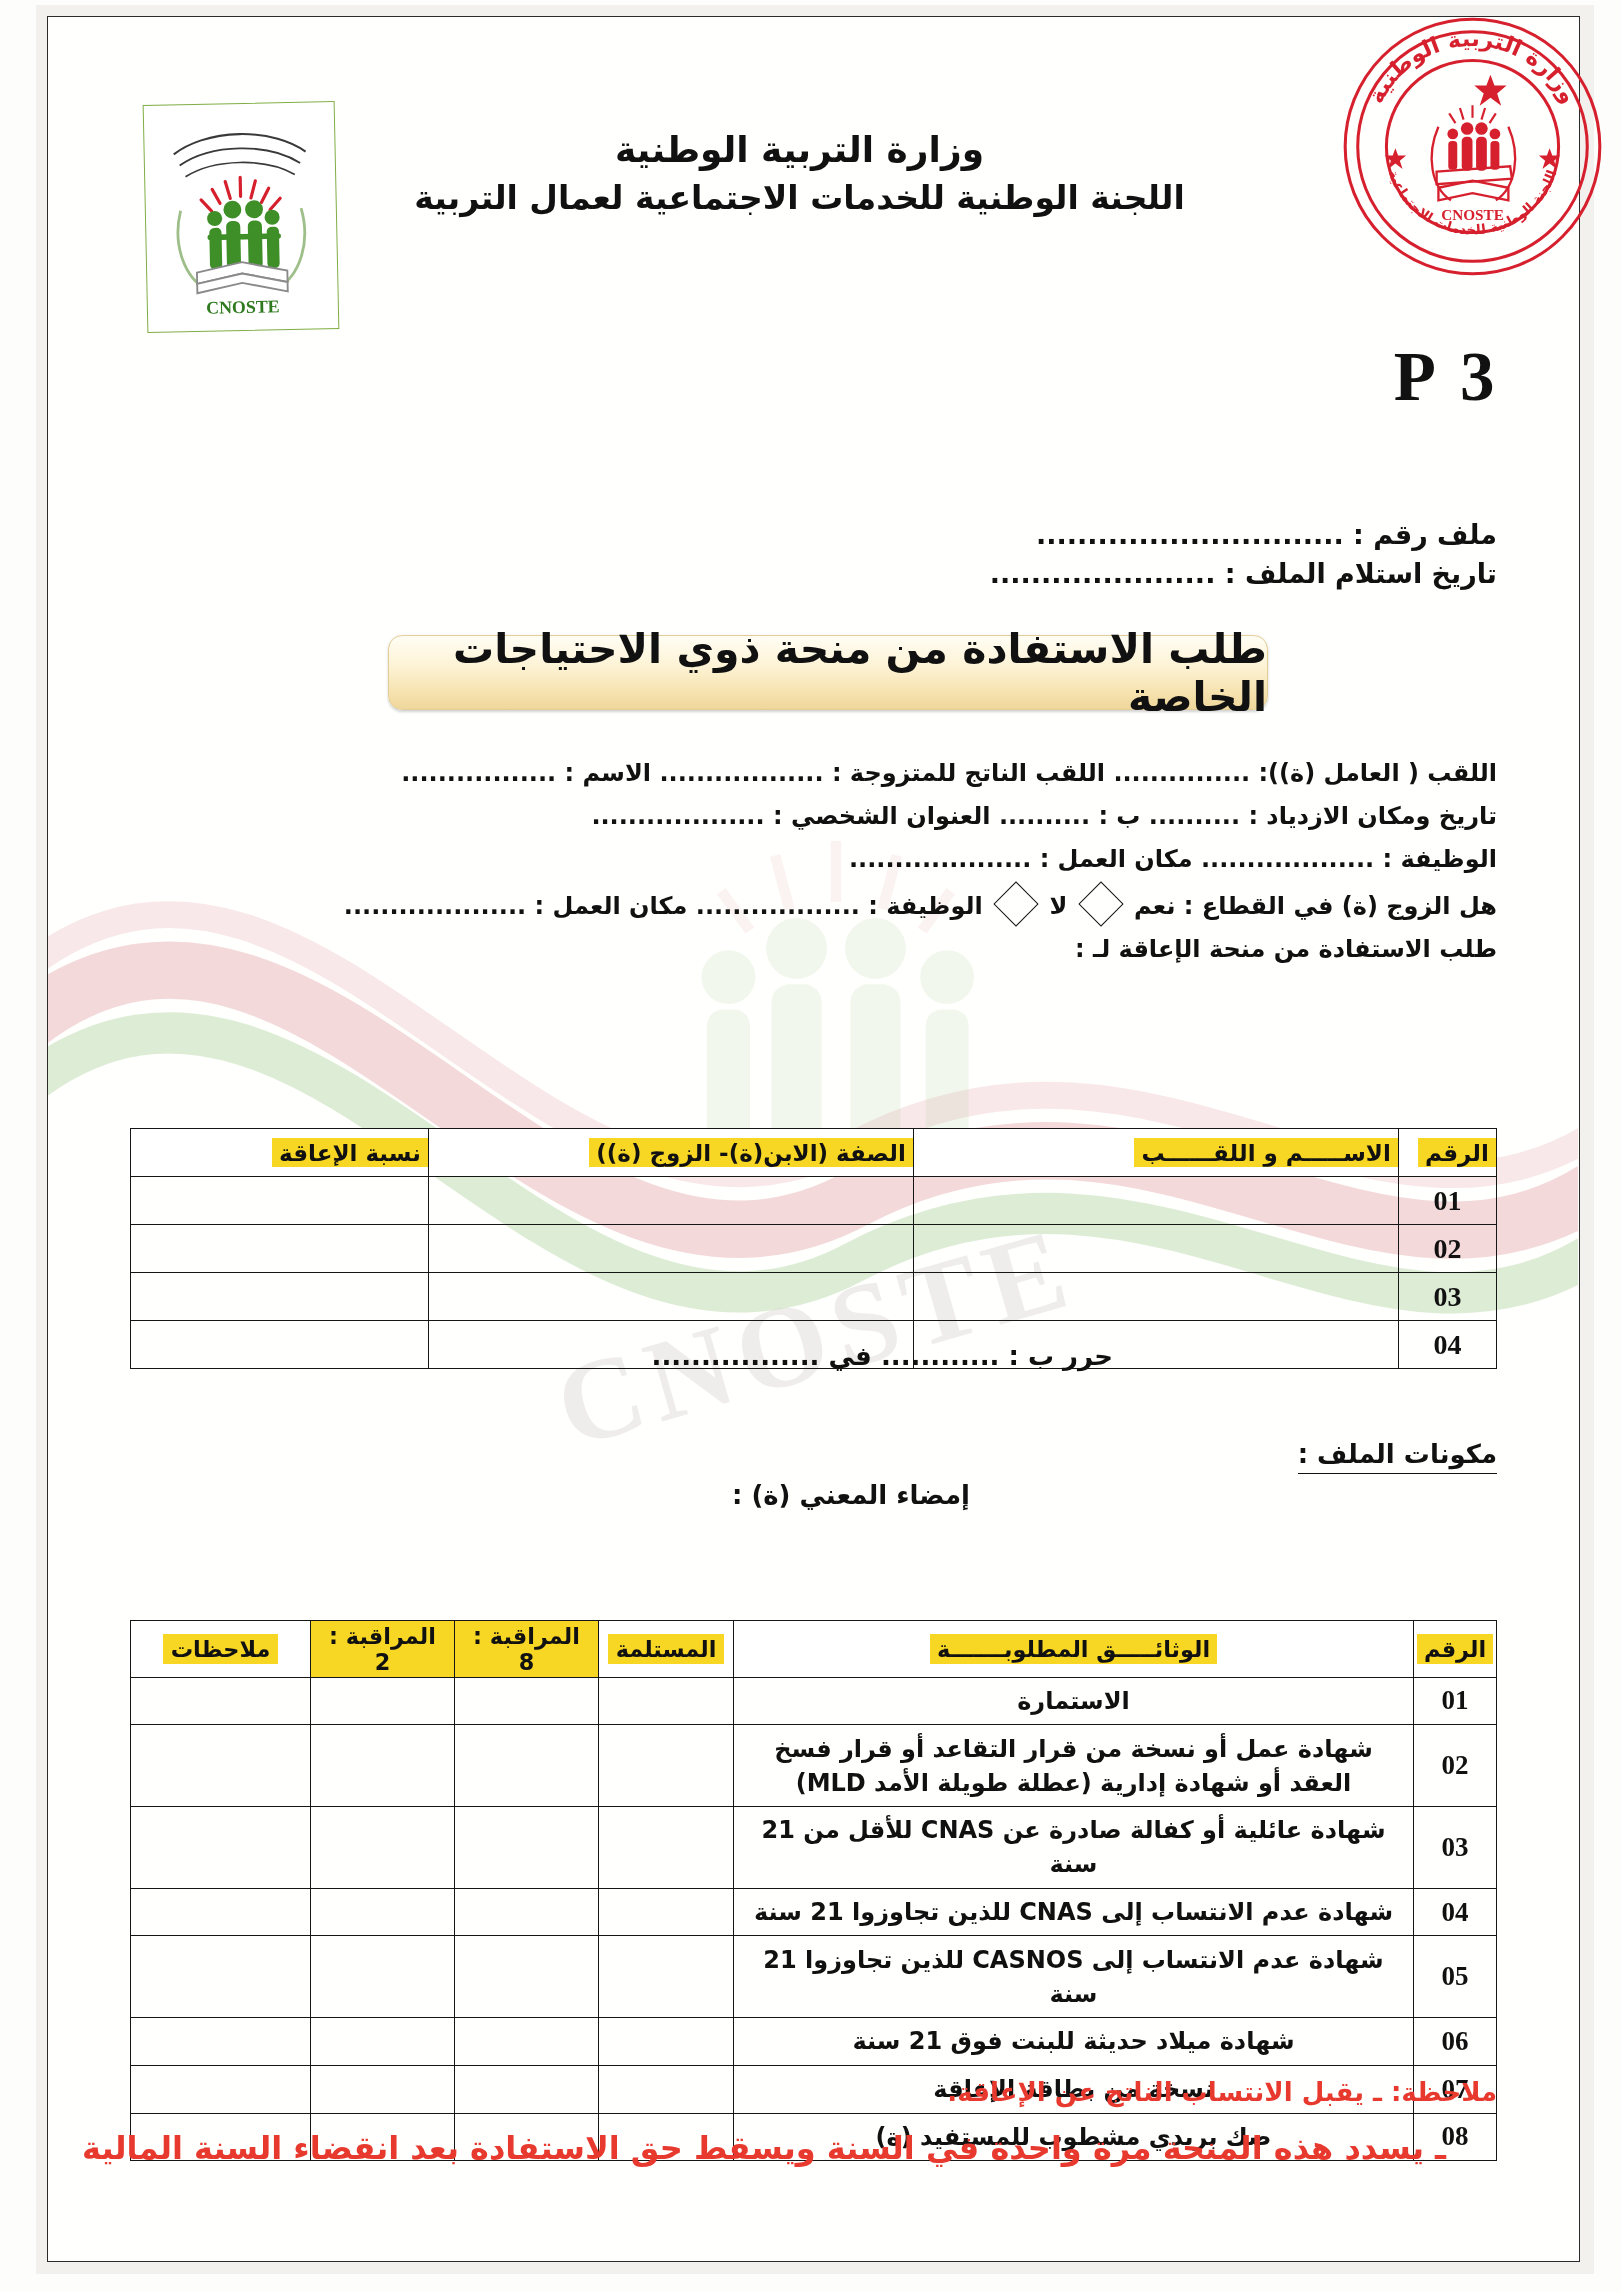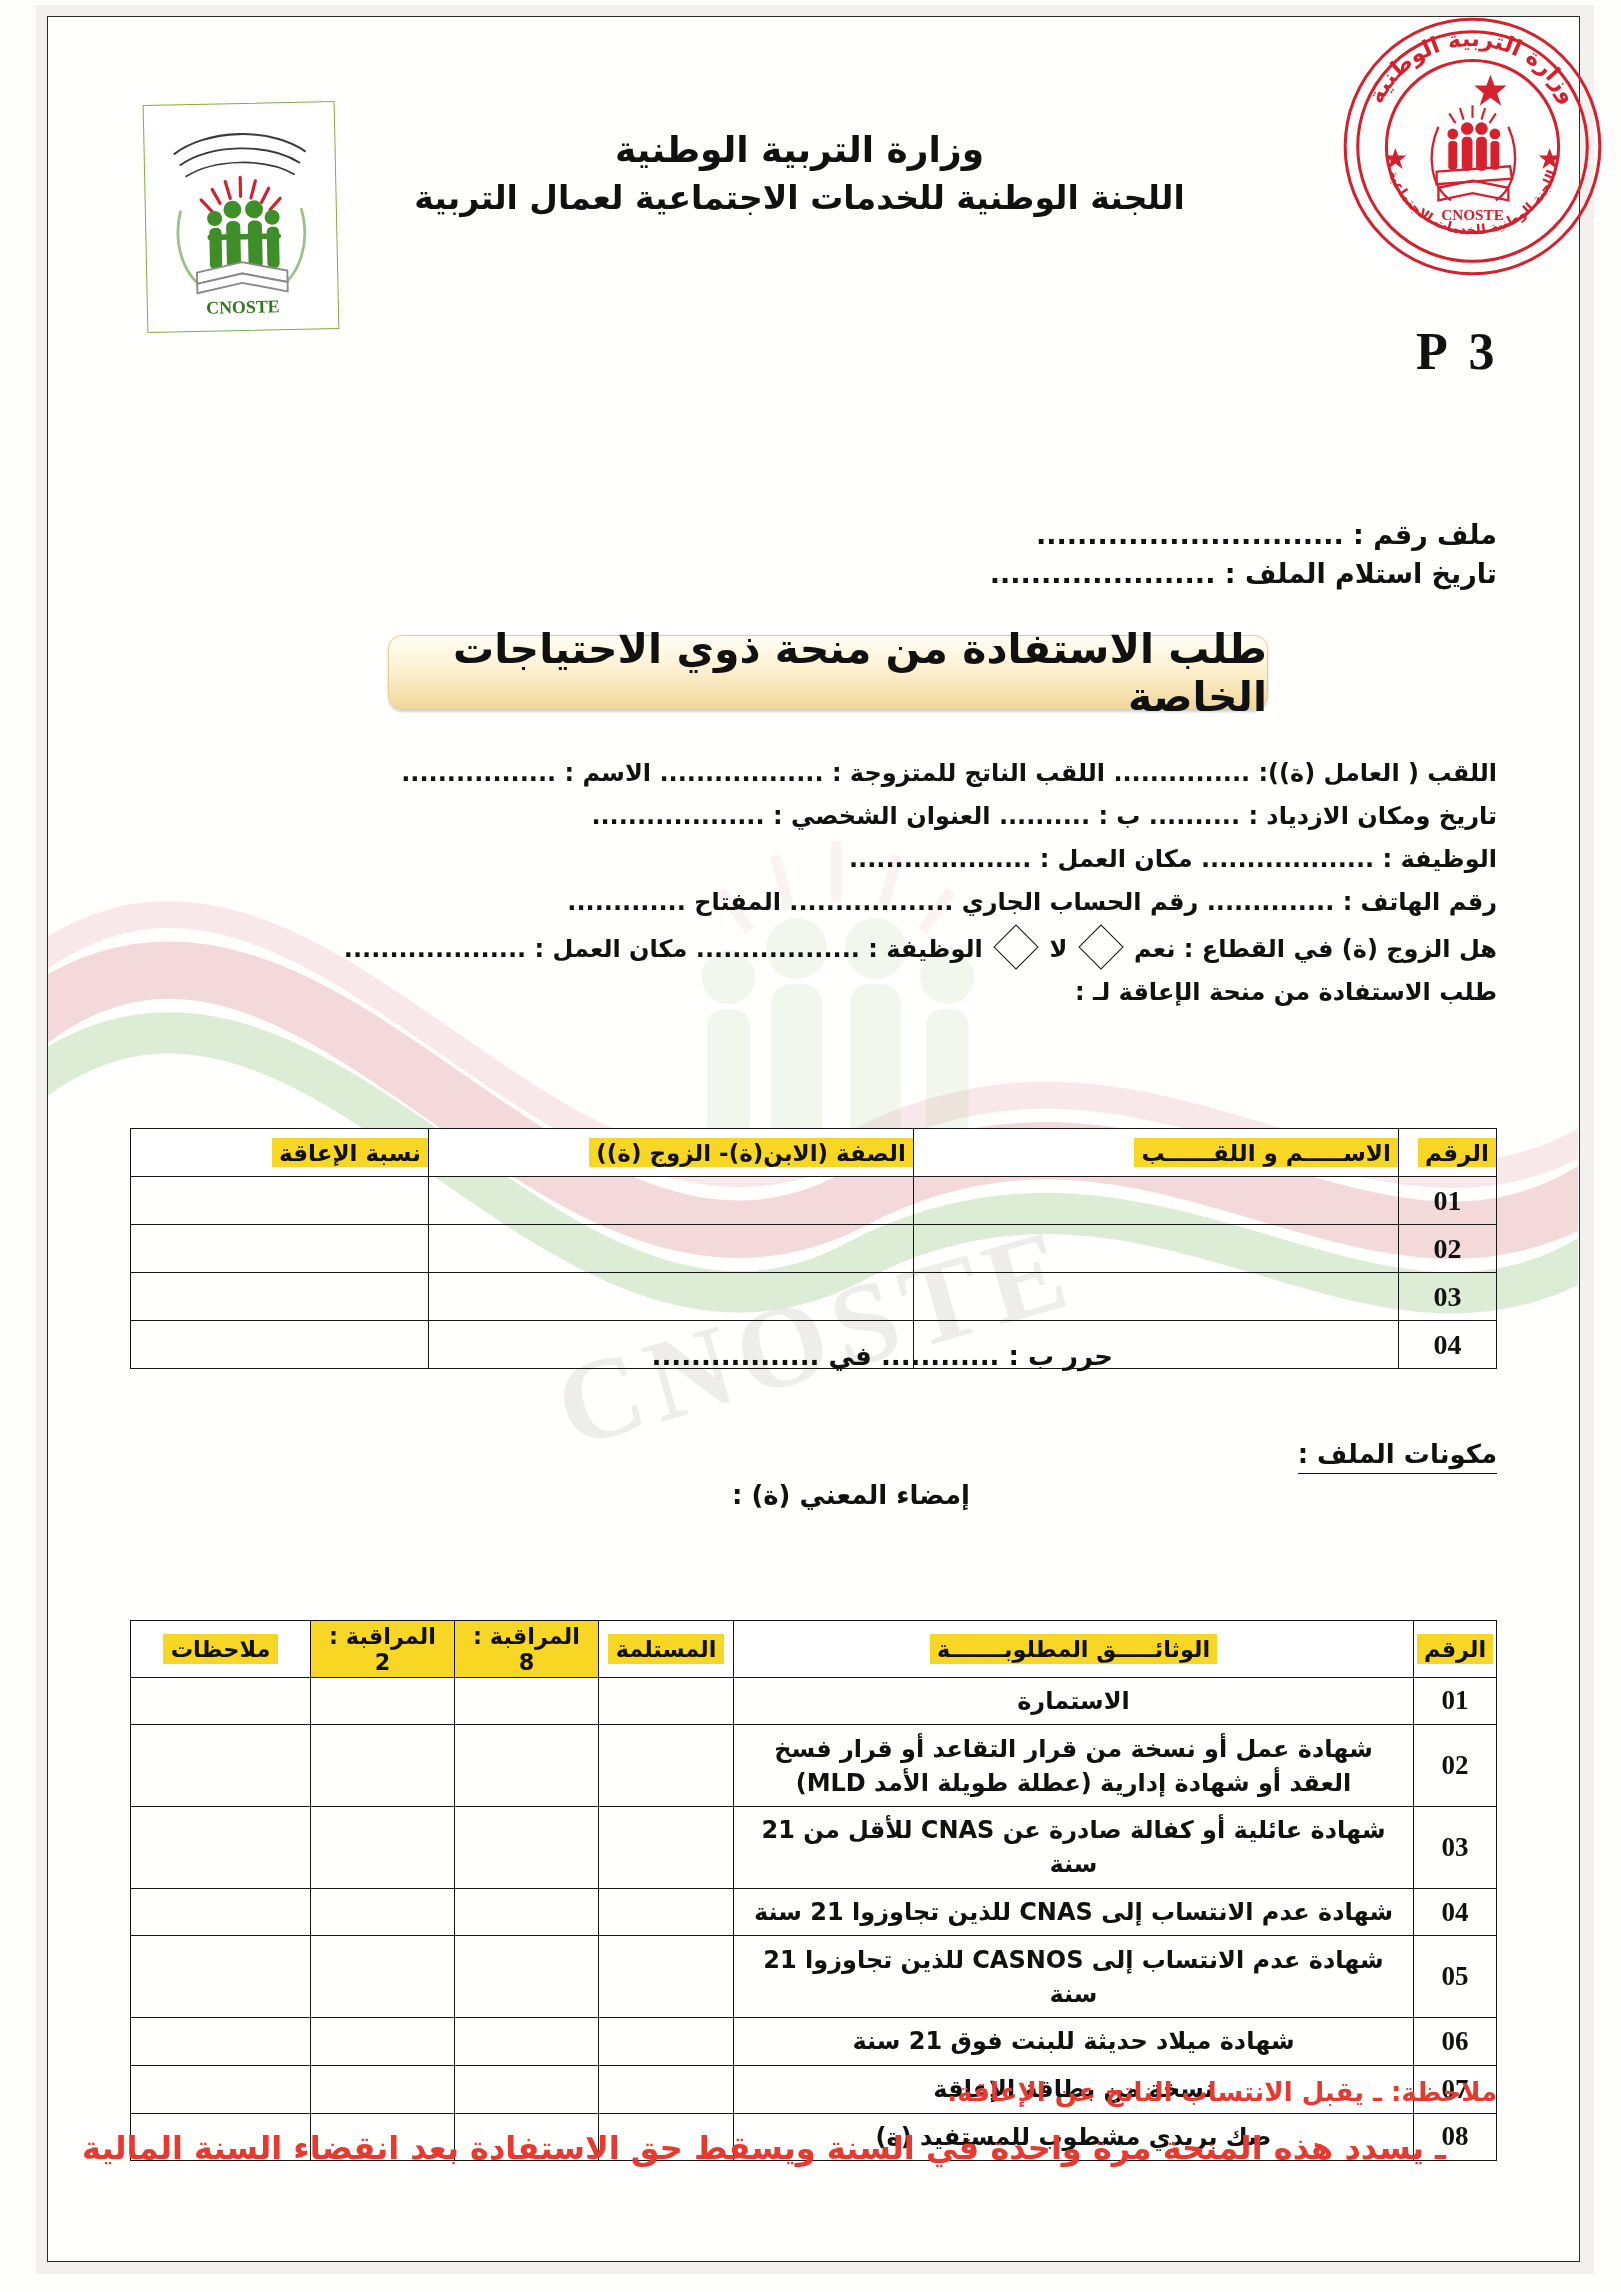--- a/index.html
+++ b/index.html
@@ -96,23 +96,23 @@
     font-weight: bold;
     color: #111;
     line-height: 1.42;
     letter-spacing: -0.9px;
   }
   .hdr-3 { font-size: 33px !important; }
 
   .pcode {
     position: absolute;
     right: 79px;
-    top: 305px;
+    top: 321px;
     font-family: "Liberation Serif", serif;
-    font-size: 52px;
+    font-size: 69px;
     font-weight: bold;
     color: #111;
     letter-spacing: 5.4px;
   }
 
   
   .fileline {
     position: absolute;
     right: 82px;
     width: 645px;
@@ -442,28 +442,20 @@
         <span class="dots">...................</span>
       </div>
 
       <div class="frow">
         <span>الوظيفة :</span>
         <span class="dots">...................</span>
         <span>مكان العمل :</span>
         <span class="dots">....................</span>
       </div>
 
-      <div class="frow">
-        <span>رقم الهاتف :</span>
-        <span class="dots">..............</span>
-        <span>رقم الحساب الجاري</span>
-        <span class="dots">..................</span>
-        <span>المفتاح</span>
-        <span class="dots">.............</span>
-      </div>
 
       <div class="frow">
         <span>هل الزوج (ة) في القطاع :</span>
         <span>نعم</span>
         <span class="diamond"></span>
         <span>لا</span>
         <span class="diamond"></span>
         <span>الوظيفة :</span>
         <span class="dots">..................</span>
         <span>مكان العمل :</span>

